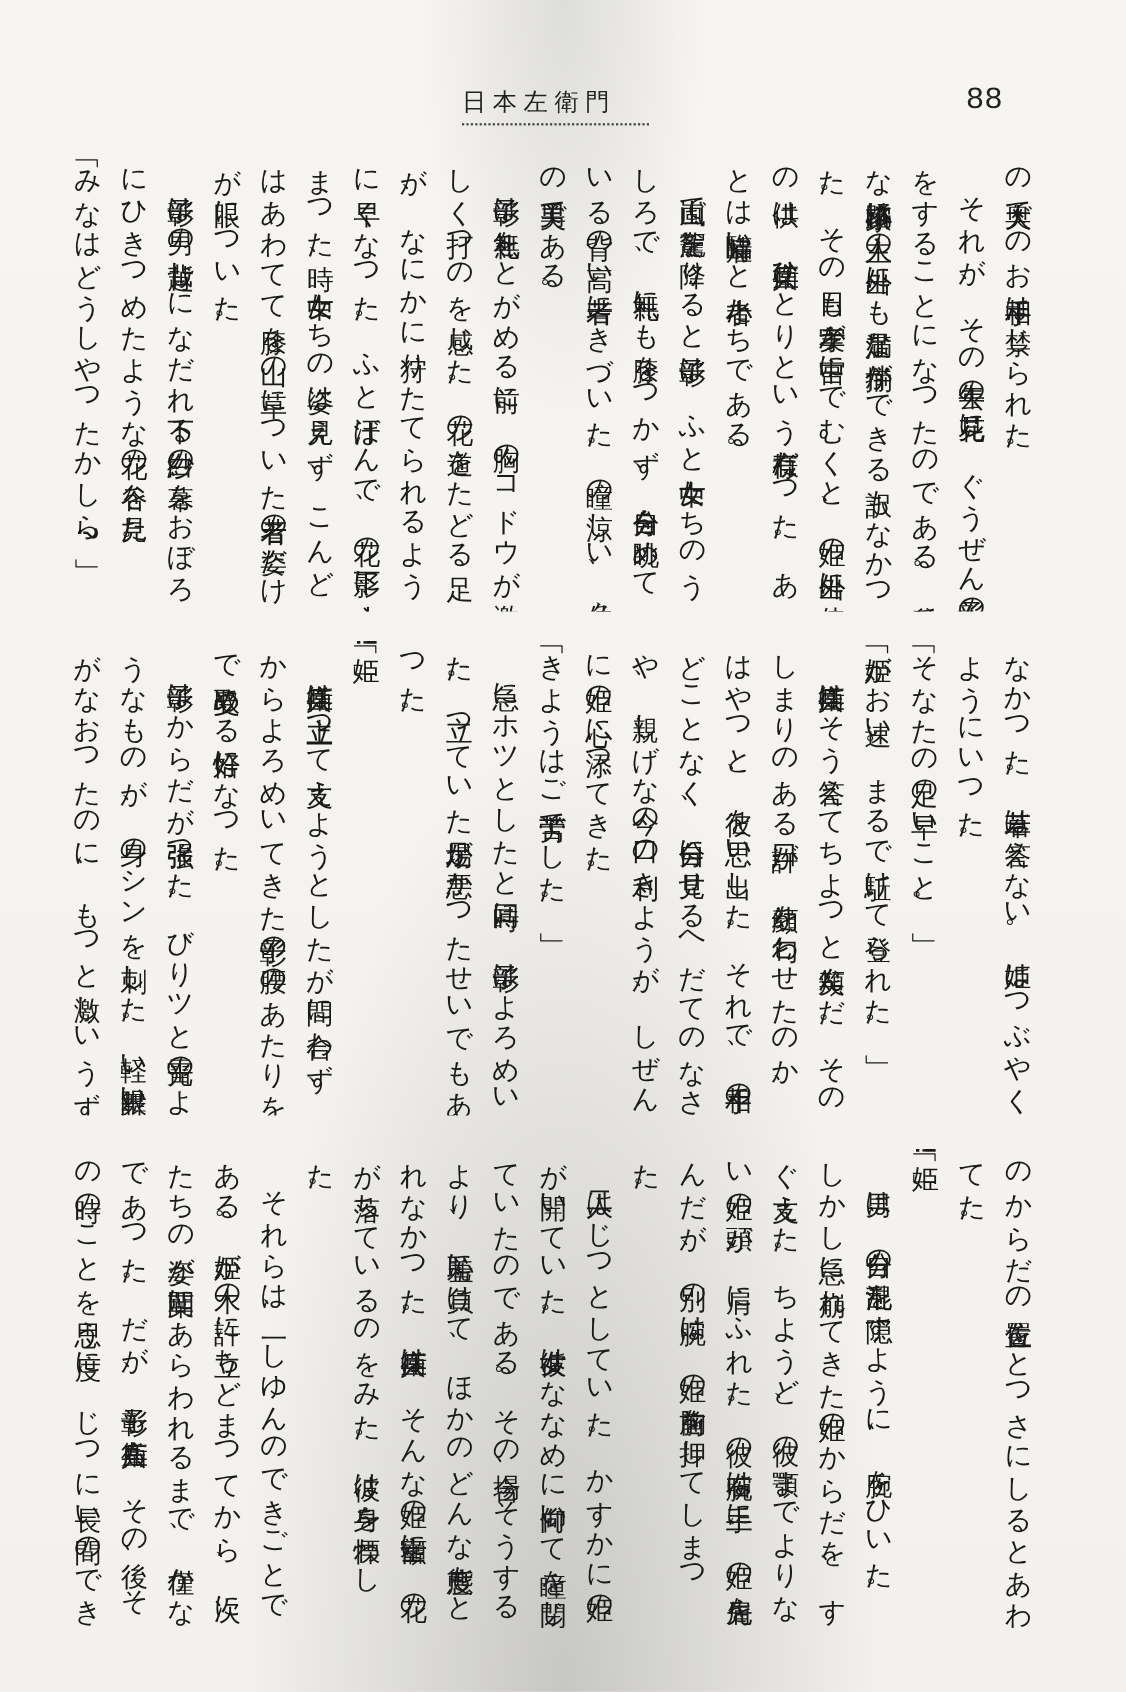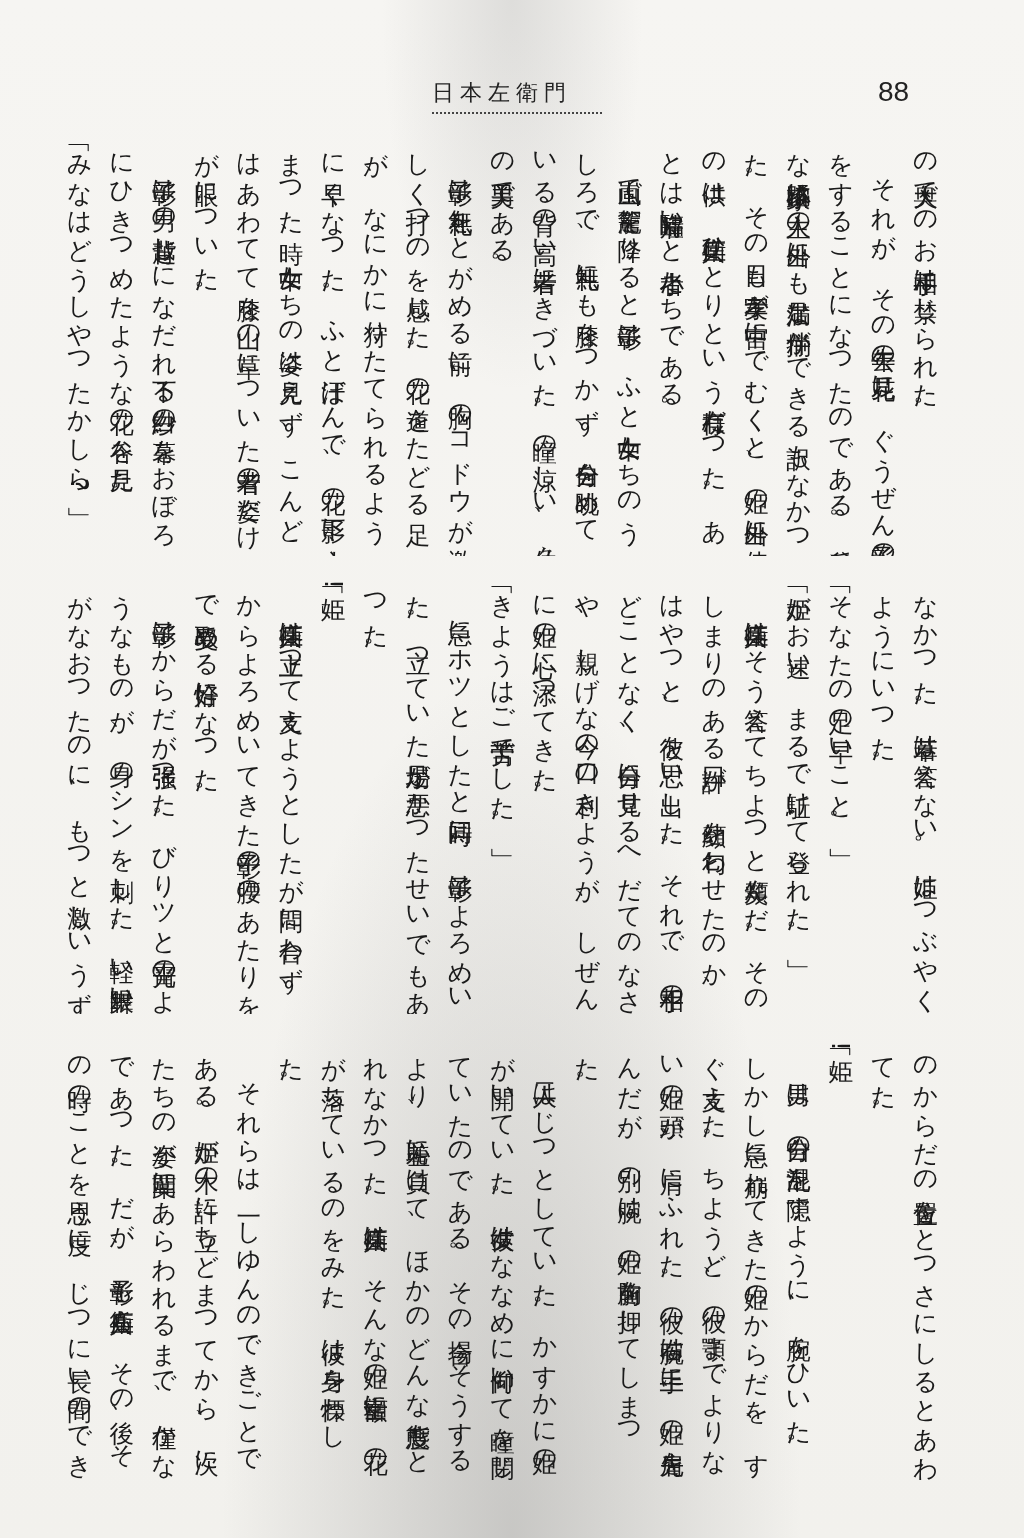--- a/index.html
+++ b/index.html
@@ -11,27 +11,27 @@
     color: #1c1c1c;
   }
   .page {
     position: absolute; left: 0; top: 0; width: 1024px; height: 1538px;
     background:
       radial-gradient(ellipse at 50% 100%, rgba(120,120,120,0.35) 0%, rgba(255,255,255,0) 40%),
       radial-gradient(ellipse at 50% 0%, rgba(150,150,150,0.25) 0%, rgba(255,255,255,0) 18%),
       linear-gradient(#f6f5f2, #f2f1ed);
   }
   .running-head {
-    position: absolute; left: 432px; top: 78px; width: 170px;
+    position: absolute; left: 420px; top: 78px; width: 170px;
     font-size: 22px; letter-spacing: 6px; color: #222;
     border-bottom: 2px dotted #444; padding-bottom: 4px;
   }
   .page-number {
     position: absolute; left: 878px; top: 76px;
-    font-size: 28px; color: #222; font-family: Liberation Sans, sans-serif;
+    font-size: 28px; color: #222; font-family: Liberation Mono, monospace;
   }
   .band {
     position: absolute; left: 66px; width: 880px;
     writing-mode: vertical-rl;
     font-size: 24.5px;
     line-height: 42.3px;
     letter-spacing: 0.5px;
     color: #1a1a1a;
     overflow: hidden;
   }

